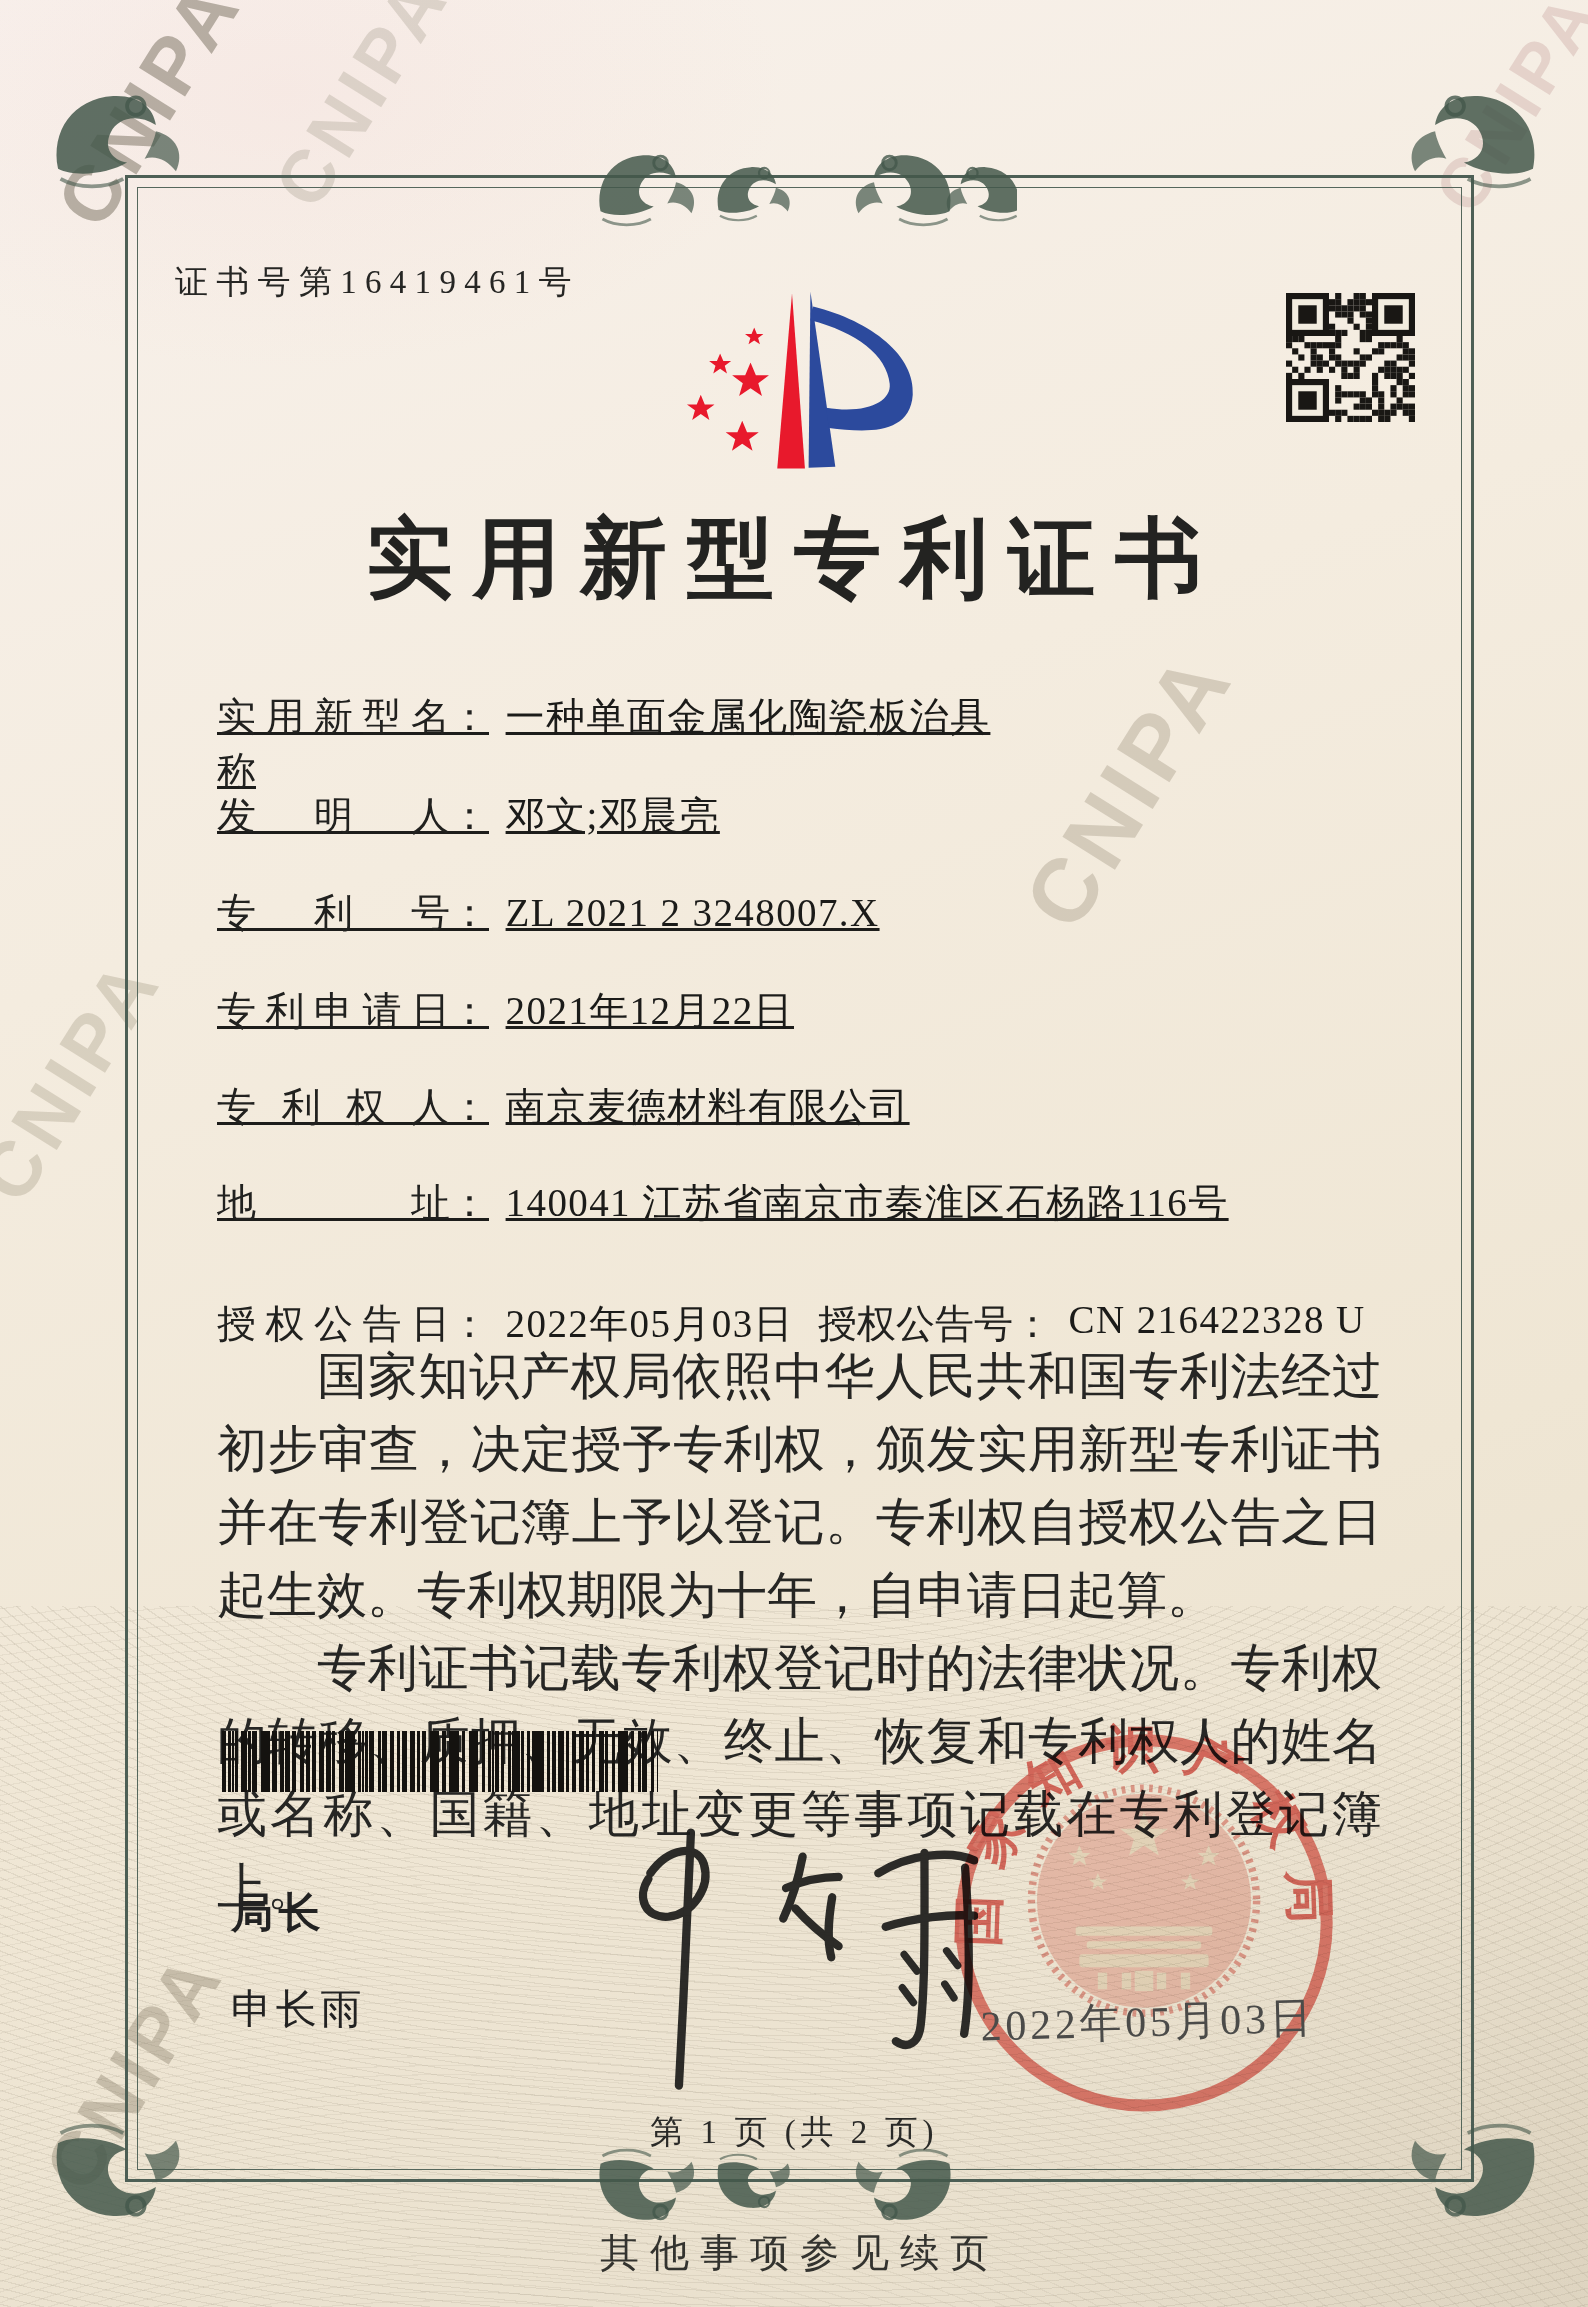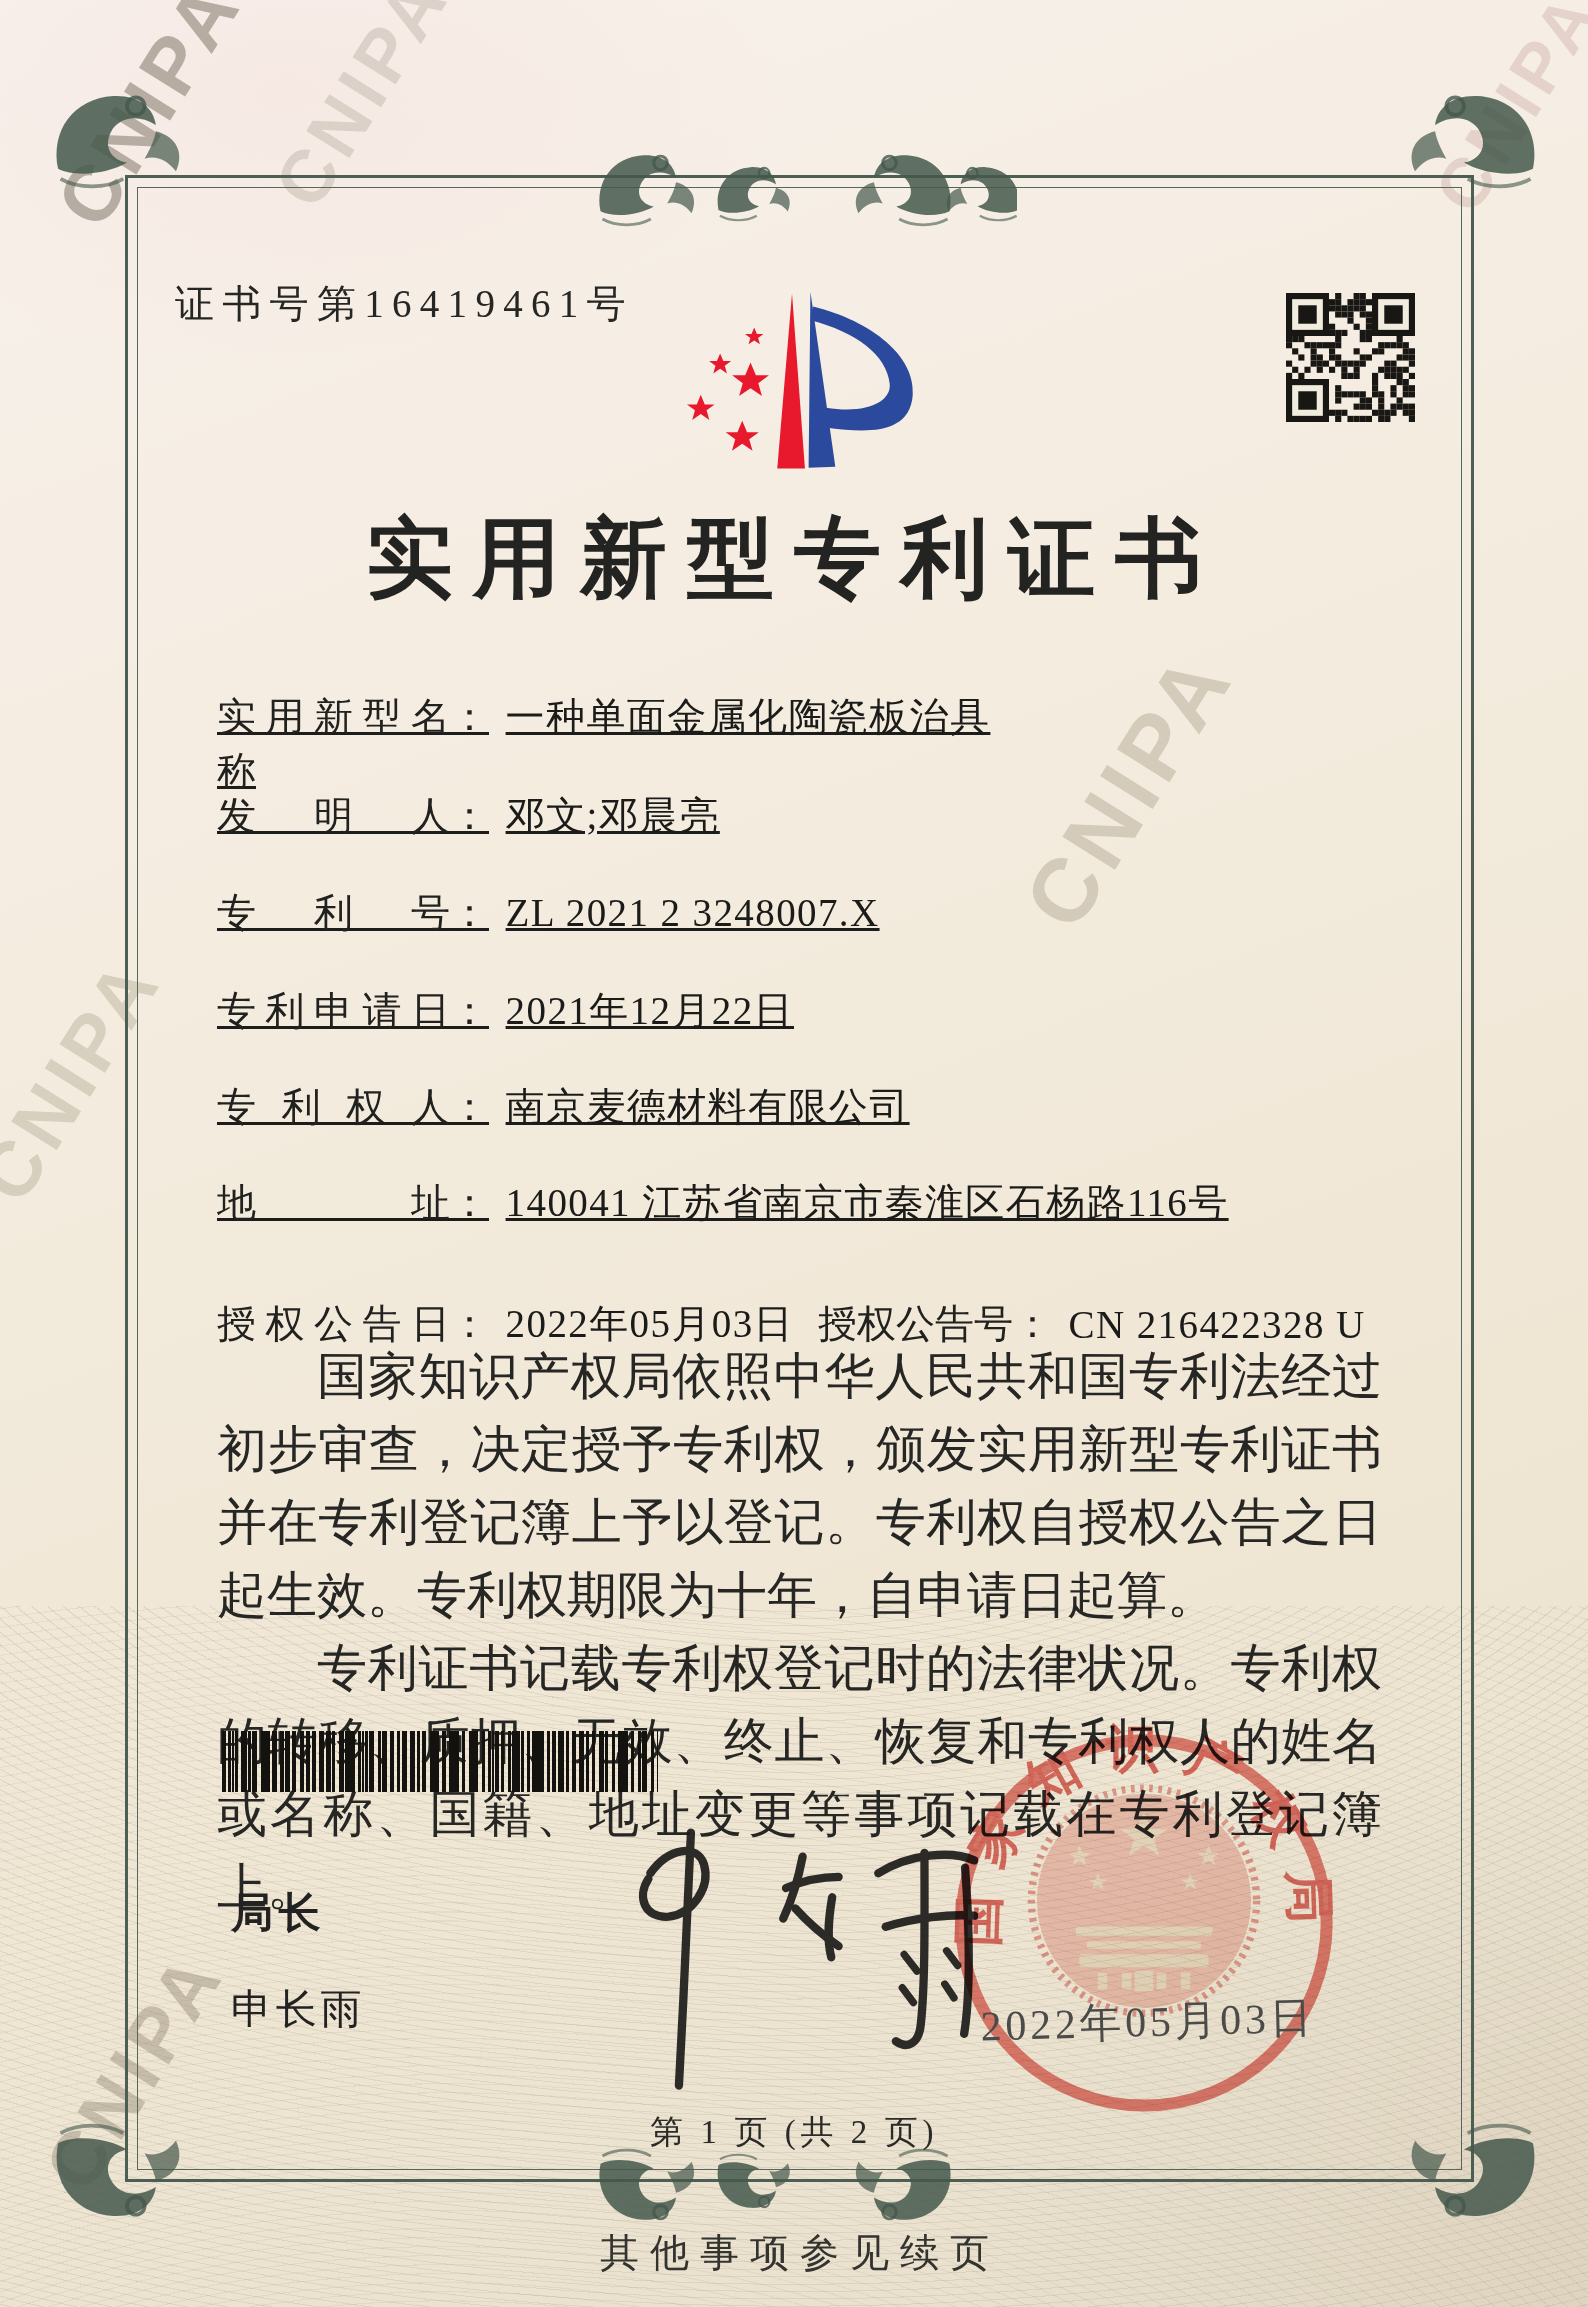--- a/index.html
+++ b/index.html
@@ -12,28 +12,28 @@
       linear-gradient(160deg,#f8f1ec 0%,#f4ecdf 35%,#efe6d4 68%,#e7decb 100%);}
   .waves{position:absolute;left:0;right:0;top:1606px;bottom:0;pointer-events:none;
     background:
       repeating-radial-gradient(1477px 831px at 50% -40%, rgba(140,130,110,.15) 0 1.8px, transparent 1.8px 13px),
       repeating-radial-gradient(1661px 1015px at 28% 165%, rgba(140,130,110,.10) 0 1.8px, transparent 1.8px 14.8px);}
   .wm{position:absolute;font-family:"Liberation Sans",sans-serif;font-weight:bold;
       letter-spacing:6.5px;transform:rotate(-58deg);transform-origin:center;white-space:nowrap;}
   .frame{position:absolute;left:125px;top:175px;width:1343px;height:2001px;
          border:3.7px solid #4d5f55;}
   .frame-inner{position:absolute;inset:9.2px;border:1.8px solid #55675c;}
-  .cert-no{position:absolute;left:175px;top:277px;font-size:39px;letter-spacing:8.3px;color:#262624;}
+  .cert-no{position:absolute;left:175px;top:260px;font-size:33px;letter-spacing:8.3px;color:#262624;}
   .title{position:absolute;left:0;width:100%;top:500px;text-align:center;
          font-size:87px;font-weight:bold;letter-spacing:20px;color:#232321;}
   .logo{position:absolute;left:683px;top:264px;}
   .qr{position:absolute;left:1286px;top:293px;}
   .frow{position:absolute;left:217px;display:flex;align-items:baseline;font-size:39px;text-decoration:underline;}
   .frow2{position:absolute;left:0;top:1297px;width:100%;height:55px;font-size:39px;}
-  .fgroup{position:absolute;display:flex;align-items:center;}
+  .fgroup{position:absolute;display:flex;align-items:flex-start;}
   .flabel{display:inline-block;width:233px;text-align:justify;text-align-last:justify;color:#21211f;}
   .flabel-n{display:inline-block;color:#21211f;}
   .fcolon{color:#21211f;}
   .fvalue{margin-left:16.6px;letter-spacing:1.4px;color:#1b1b19;white-space:nowrap;}
   .body-text{position:absolute;left:217px;top:1340px;width:1165px;font-size:50px;
              line-height:73px;text-align:justify;color:#262624;}
   .body-text p{margin:0;text-indent:2em;}
   .barcode{position:absolute;left:222px;top:1731px;width:436px;height:61px;
     background:
       repeating-linear-gradient(90deg,#14120f 0 2.8px,transparent 2.8px 6.5px),

